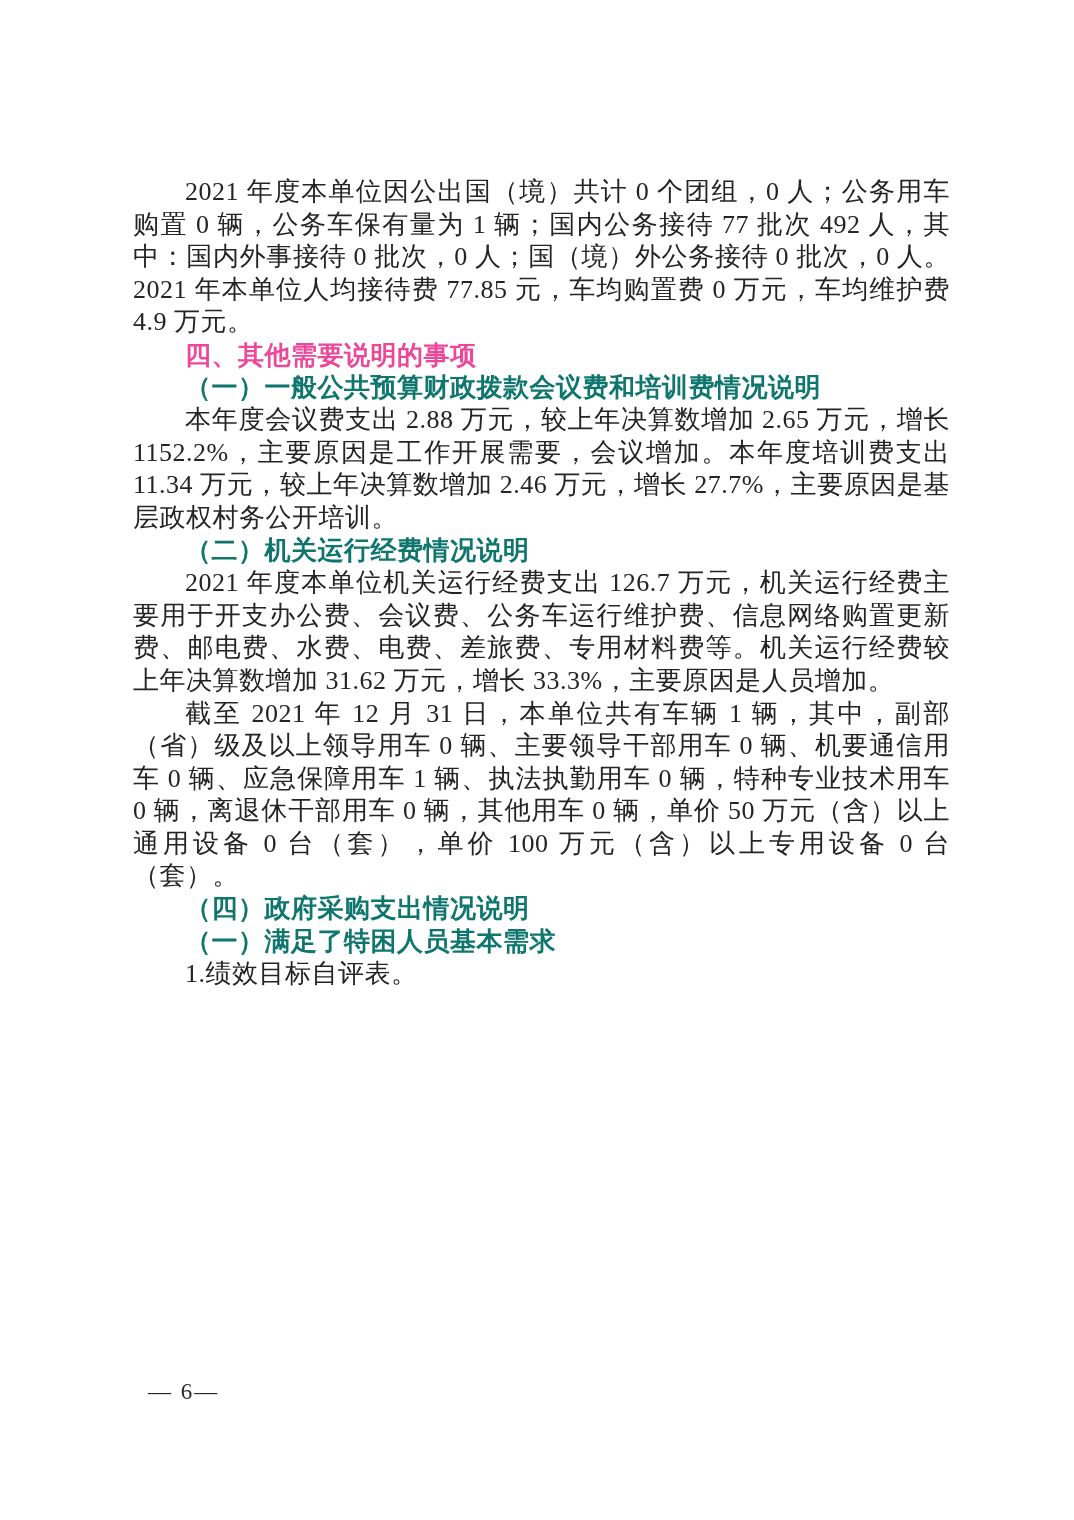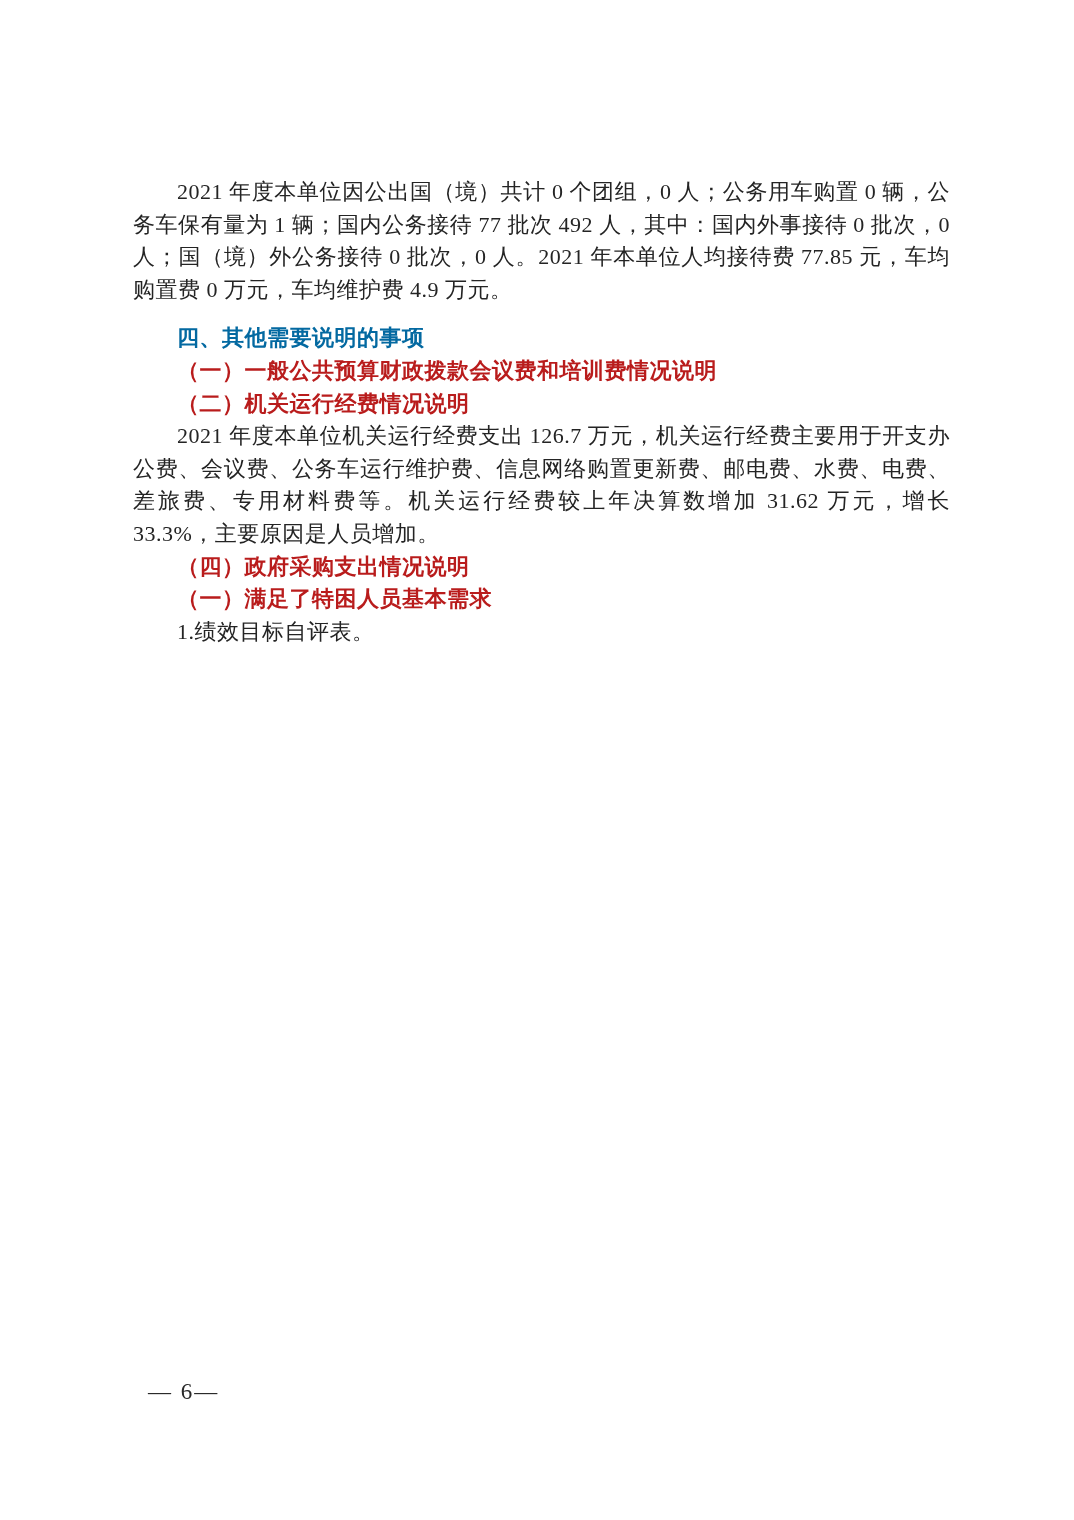--- a/index.html
+++ b/index.html
@@ -19,58 +19,59 @@
   }
   .doc {
     position: absolute;
     left: 133px;
     top: 176px;
     width: 817px;
   }
   .para, .h1, .h2 {
     margin: 0;
     padding: 0;
-    font-size: 22px;
+    font-size: 26px;
     line-height: 32.6px;
     text-align: justify;
     text-justify: inter-ideograph;
     text-indent: 2em;
     letter-spacing: 0.5px;
   }
   .para {
     font-weight: normal;
   }
   .h1 {
     font-weight: bold;
-    color: #0369a1;
+    color: #ec4899;
     font-family: "Liberation Sans", "DejaVu Sans", sans-serif;
-    margin-top: 16px;
   }
   .h2 {
     font-weight: 600;
-    color: #b91c1c;
+    color: #0f766e;
   }
   .pageno {
     position: absolute;
     left: 148px;
     top: 1377px;
     font-size: 23px;
     line-height: 30px;
     color: #2a2a2a;
     letter-spacing: 2px;
   }
 </style>
 </head>
 <body>
 
 <div class="page">
   <main class="doc">
     <p class="para">2021 年度本单位因公出国（境）共计 0 个团组，0 人；公务用车购置 0 辆，公务车保有量为 1 辆；国内公务接待 77 批次 492 人，其中：国内外事接待 0 批次，0 人；国（境）外公务接待 0 批次，0 人。2021 年本单位人均接待费 77.85 元，车均购置费 0 万元，车均维护费 4.9 万元。</p>
     <h2 class="h1">四、其他需要说明的事项</h2>
     <h3 class="h2">（一）一般公共预算财政拨款会议费和培训费情况说明</h3>
+    <p class="para">本年度会议费支出 2.88 万元，较上年决算数增加 2.65 万元，增长 1152.2%，主要原因是工作开展需要，会议增加。本年度培训费支出 11.34 万元，较上年决算数增加 2.46 万元，增长 27.7%，主要原因是基层政权村务公开培训。</p>
     <h3 class="h2">（二）机关运行经费情况说明</h3>
     <p class="para">2021 年度本单位机关运行经费支出 126.7 万元，机关运行经费主要用于开支办公费、会议费、公务车运行维护费、信息网络购置更新费、邮电费、水费、电费、差旅费、专用材料费等。机关运行经费较上年决算数增加 31.62 万元，增长 33.3%，主要原因是人员增加。</p>
+    <p class="para">截至 2021 年 12 月 31 日，本单位共有车辆 1 辆，其中，副部（省）级及以上领导用车 0 辆、主要领导干部用车 0 辆、机要通信用车 0 辆、应急保障用车 1 辆、执法执勤用车 0 辆，特种专业技术用车 0 辆，离退休干部用车 0 辆，其他用车 0 辆，单价 50 万元（含）以上通用设备 0 台（套），单价 100 万元（含）以上专用设备 0 台（套）。</p>
     <h3 class="h2">（四）政府采购支出情况说明</h3>
     <h3 class="h2">（一）满足了特困人员基本需求</h3>
     <p class="para">1.绩效目标自评表。</p>
   </main>
   <footer class="pageno">— 6—</footer>
 </div>
 
 </body></html>

